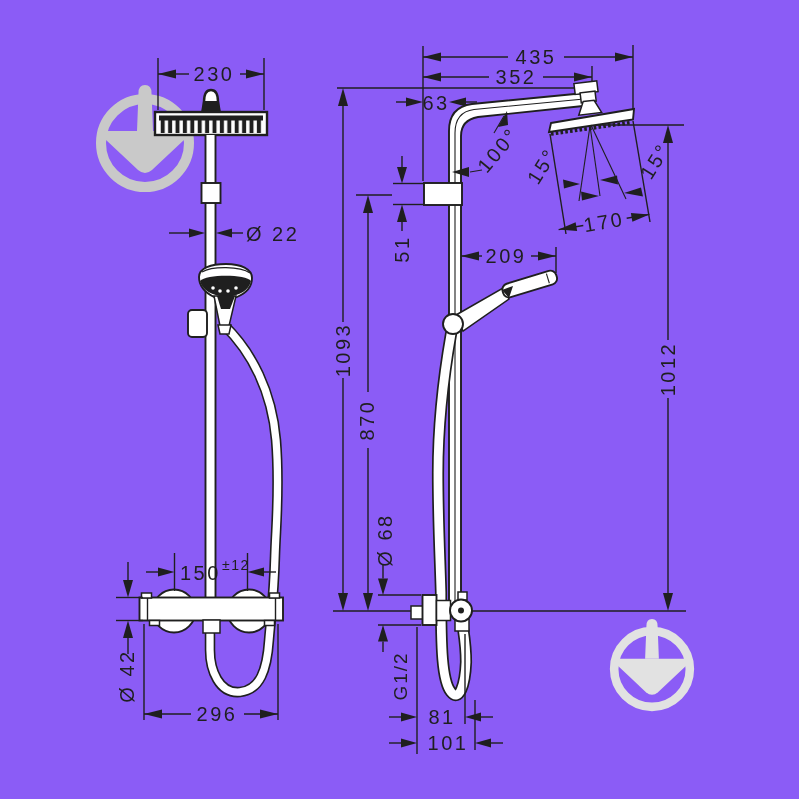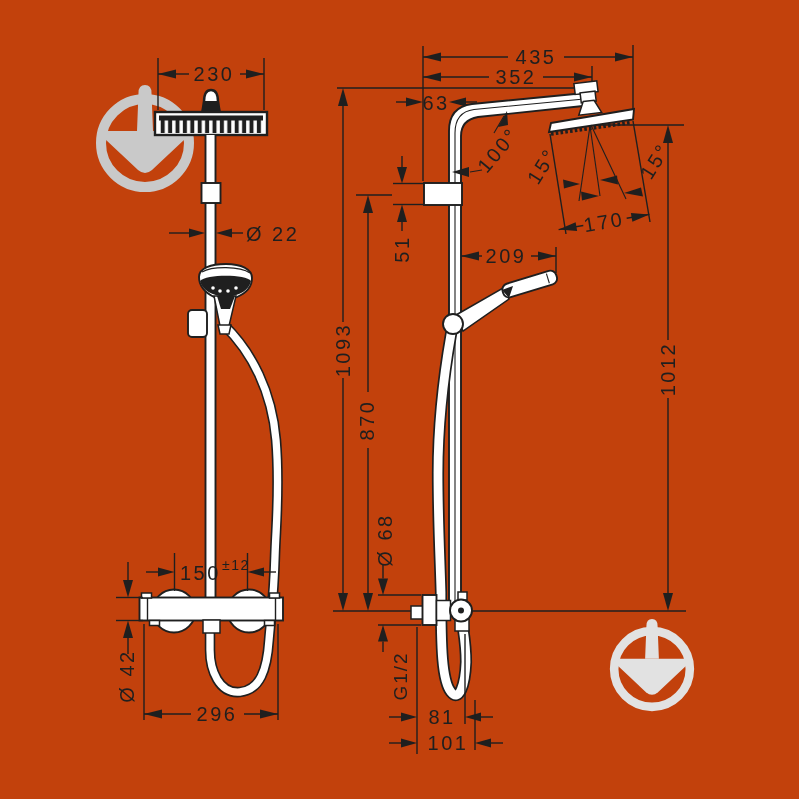--- a/index.html
+++ b/index.html
@@ -1,17 +1,17 @@
 <!DOCTYPE html>
 <html><head>
 <meta charset="utf-8">
 <title></title>
 <style>
   html,body{margin:0;padding:0;background:#ffffff;}
-  .stage{position:relative;width:799px;height:799px;background:#c2410c;overflow:hidden;}
+  .stage{position:relative;width:799px;height:799px;background:#8b5cf6;overflow:hidden;}
   svg{display:block;}
   svg text{font-family:"Liberation Sans","DejaVu Sans",sans-serif;font-size:20px;letter-spacing:2.5px;fill:#1f1f1f;}
   svg text.sup{font-size:14px;letter-spacing:1.5px;}
   svg text.small{font-size:19px;letter-spacing:2px;}
   .s{stroke:#1f1f1f;fill:none;stroke-width:1.4px;}
   .s1{stroke:#1f1f1f;fill:none;stroke-width:1.1px;}
   .s2{stroke:#1f1f1f;fill:none;stroke-width:1.9px;}
   .sw{stroke:#1f1f1f;fill:#fff;stroke-width:1.9px;}
   .sw1{stroke:#1f1f1f;fill:#fff;stroke-width:1.5px;}
   .sw3{stroke:#1f1f1f;fill:#fff;stroke-width:2.4px;}

